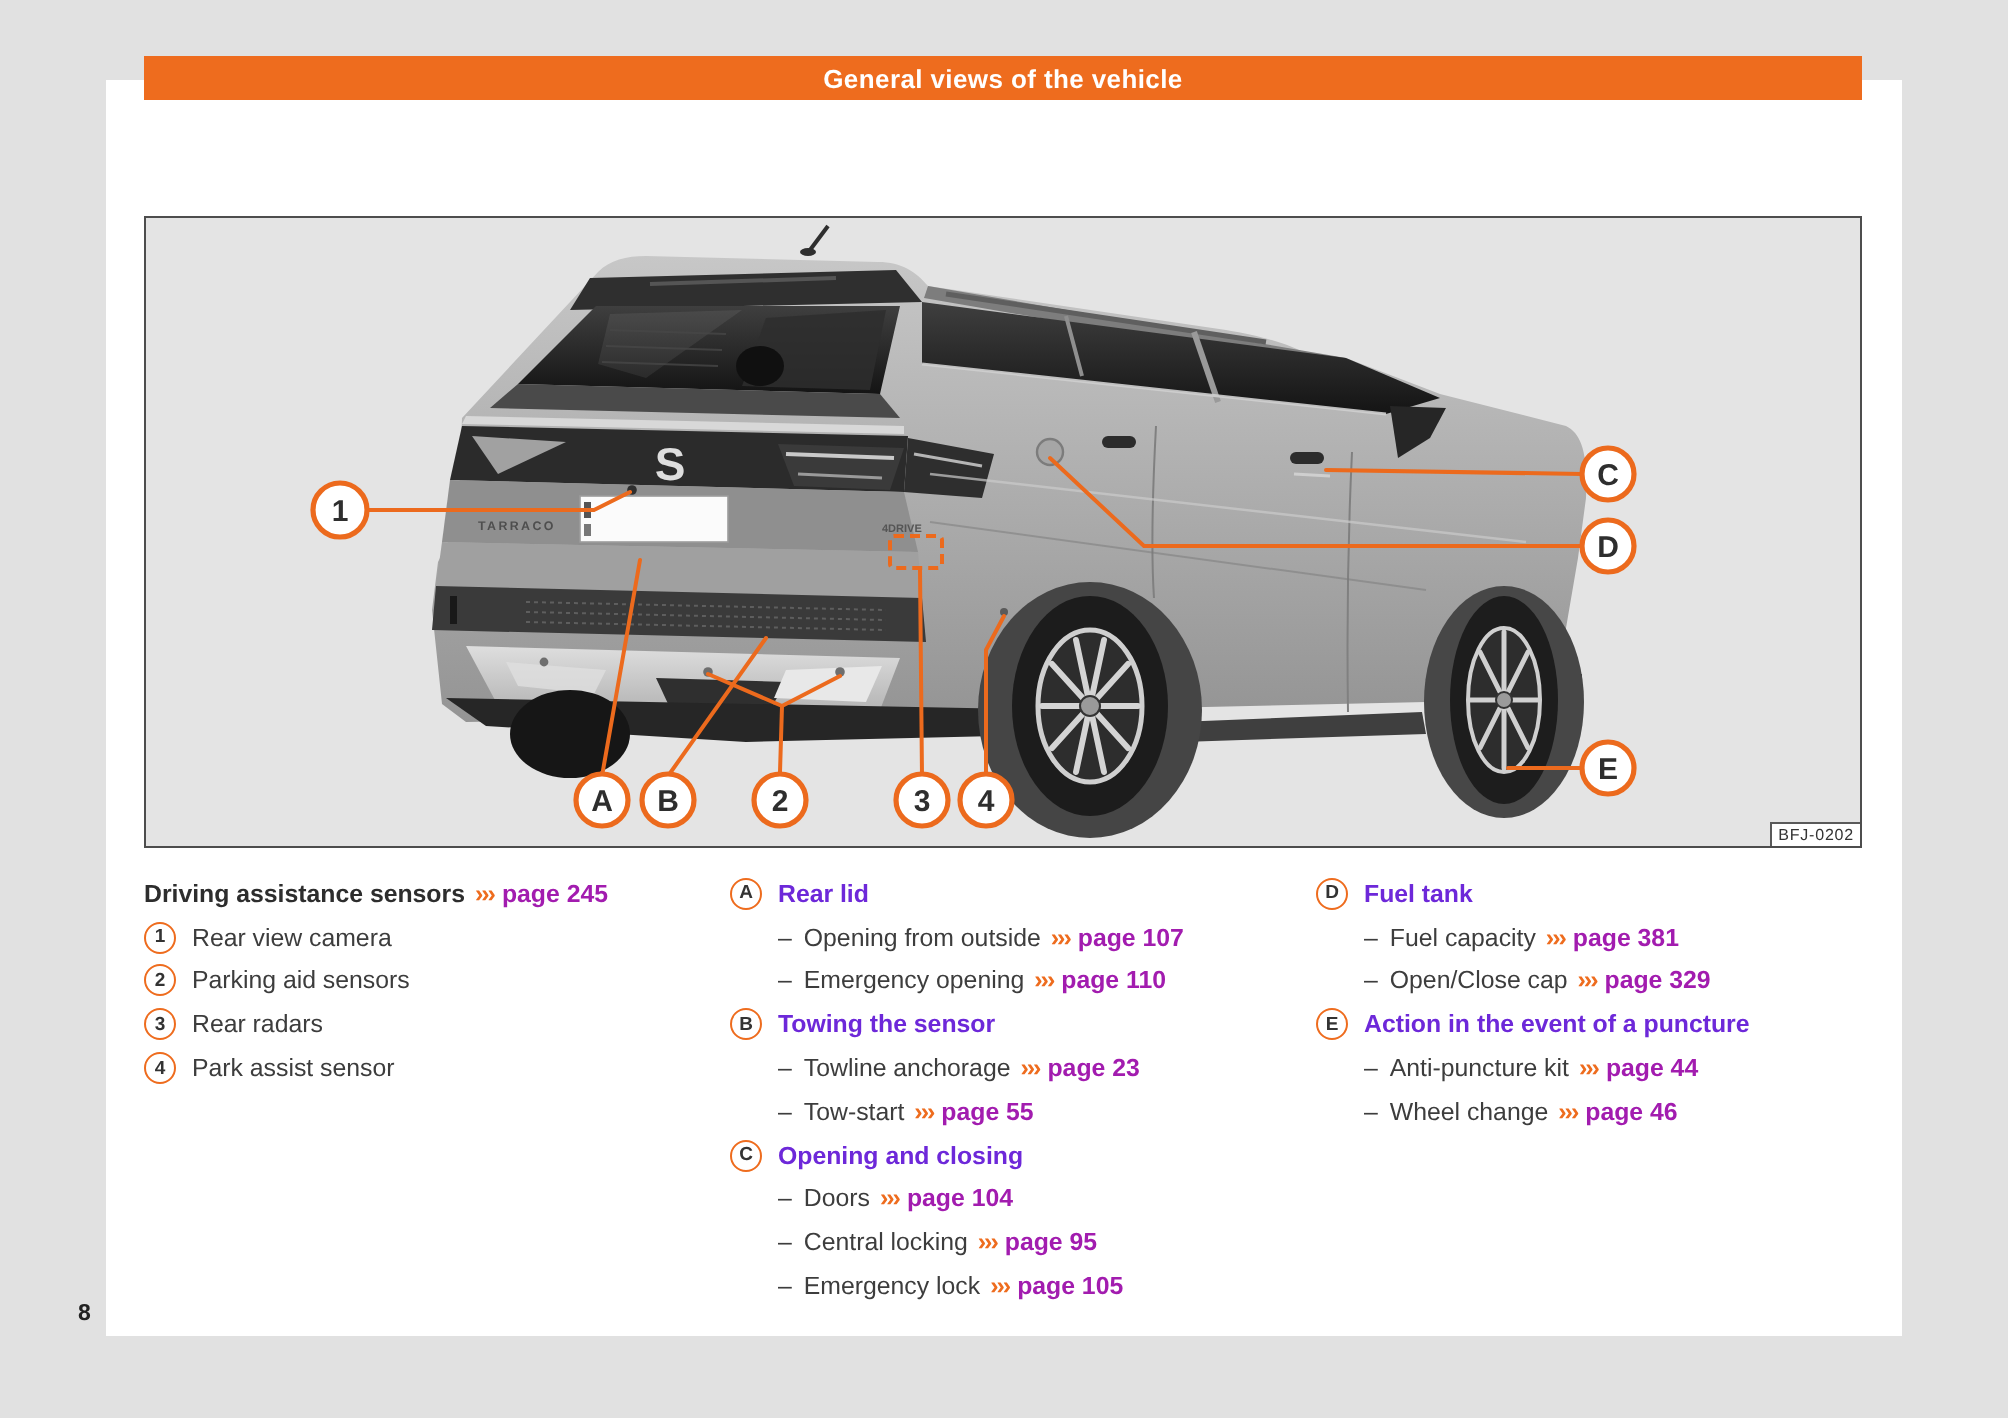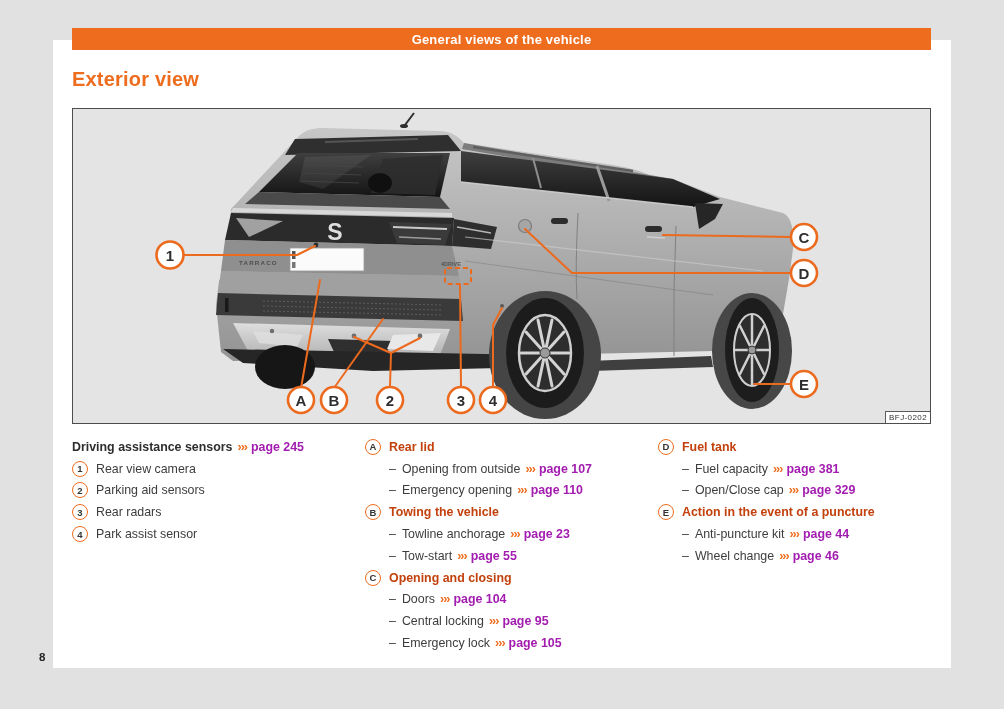--- a/index.html
+++ b/index.html
@@ -13,21 +13,21 @@
   .figure{position:absolute;left:72px;top:108px;width:857px;height:314px;background:#e4e4e4;border:1px solid #4d4d4d;}
   .figure svg{position:absolute;left:0;top:0;}
   .figcode{position:absolute;right:0;bottom:0;background:#ffffff;border:1px solid #5a5a5a;border-right:none;border-bottom:none;
           font-size:8px;line-height:11px;padding:0 3px;color:#333;letter-spacing:.4px;}
   .col{position:absolute;top:436px;}
   .col1{left:72px;width:288px;}
   .col2{left:365px;width:292px;}
   .col3{left:658px;width:276px;}
   .row{display:flex;align-items:center;height:21.8px;font-size:12.4px;color:#3d3d3d;white-space:nowrap;}
   .hdr{font-weight:bold;color:#2d2d2d;}
-  .sec .sec-title{font-weight:bold;color:#c2410c;}
+  .sec .sec-title{font-weight:bold;color:#6d28d9;}
   .sub{padding-left:24px;}
   .dash{margin-right:6px;color:#3d3d3d;}
   .chev{color:#ee6c1e;font-weight:bold;margin:0 4px 0 5px;letter-spacing:-1px;font-size:12.5px;}
   .pref{font-weight:bold;color:#a21caf;}
   .marker{flex:none;width:14px;height:14px;border:1.4px solid #ee6c1e;border-radius:50%;background:#fff;
           display:inline-flex;align-items:center;justify-content:center;
           font-size:9.5px;font-weight:bold;color:#333;margin-right:8px;}
   .pagenum{position:absolute;left:39px;top:651px;font-size:11.5px;font-weight:bold;color:#222;}
   .callout-circle{fill:#ffffff;stroke:#ec6a1d;stroke-width:2.6px;}
   .callout-text{font-family:"Liberation Sans",sans-serif;font-size:15px;font-weight:bold;fill:#2e2e2e;text-anchor:middle;}
@@ -36,21 +36,20 @@
 </head>
 <body>
 
 <div class="screen">
   <div class="sheet"></div>
 
   <div class="chapter-bar">
     <span>General views of the vehicle</span>
   </div>
 
-  <h1 class="title">Exterior view</h1>
 
   <div class="figure">
     <svg width="857" height="314" viewBox="0 0 857 314">
       <defs>
         <linearGradient id="bodyG" x1="0" y1="0" x2="0" y2="1">
           <stop offset="0" stop-color="#c7c7c7"></stop>
             <stop offset="0.55" stop-color="#ababab"></stop>
             <stop offset="1" stop-color="#949494"></stop>
         </linearGradient>
         <linearGradient id="glassG" x1="0" y1="0" x2="0" y2="1">
@@ -274,21 +273,21 @@
       <span class="pref">page 107</span>
       </div>
     <div class="row sub">
       <span class="dash">–</span>
       <span>Emergency opening</span>
       <span class="chev">›››</span>
       <span class="pref">page 110</span>
       </div>
     <div class="row sec">
       <span class="marker">B</span>
-      <span class="sec-title">Towing the vehicle</span>
+      <span class="sec-title">Towing the sensor</span>
       </div>
     <div class="row sub">
       <span class="dash">–</span>
       <span>Towline anchorage</span>
       <span class="chev">›››</span>
       <span class="pref">page 23</span>
       </div>
     <div class="row sub">
       <span class="dash">–</span>
       <span>Tow-start</span>

